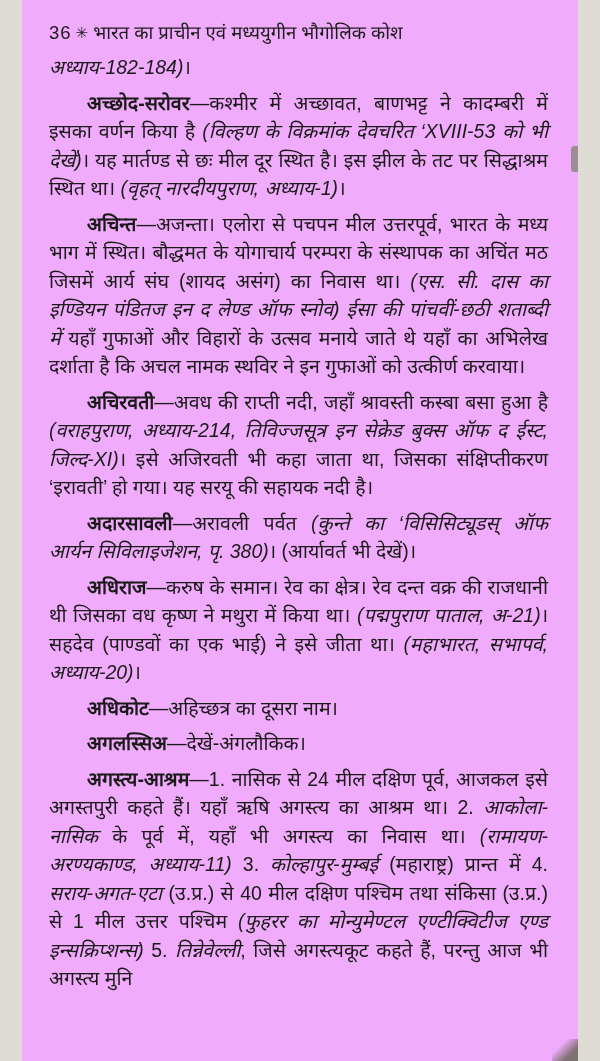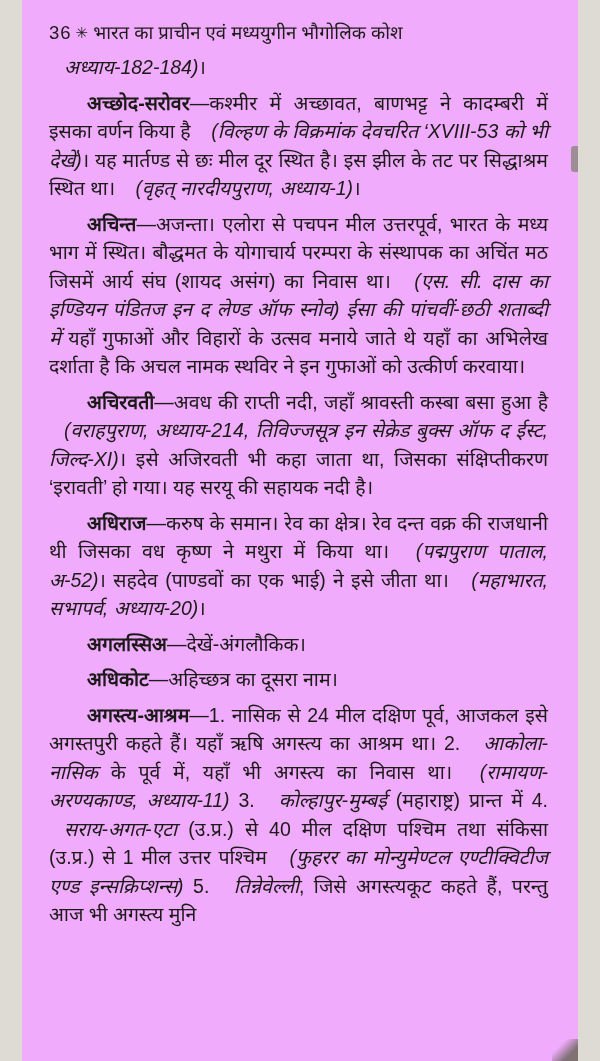--- a/index.html
+++ b/index.html
@@ -34,21 +34,21 @@
   }
   .page-body p.para {
     margin: 0 0 7px 0;
     font-size: 19.5px;
     line-height: 28.5px;
     text-align: justify;
     text-justify: inter-word;
   }
   .page-body p.para.indent { text-indent: 38px; }
   .page-body span.bold   { font-weight: bold; }
-  .page-body span.italic { font-style: italic; margin-left: 15px; }
+  .page-body span.italic { font-style: italic; }
   .page-body span.normal { font-style: normal; font-weight: normal; }
   
   .smudge-right {
     position: absolute;
     right: 0;
     top: 146px;
     width: 7px;
     height: 26px;
     background: #8a857c;
     border-radius: 3px 0 0 3px;
@@ -71,22 +71,23 @@
 
   <div class="running-header">
     <span class="pgnum">36</span><span class="sep">✳</span><span>भारत का प्राचीन एवं मध्ययुगीन भौगोलिक कोश</span>
   </div>
 
   <div class="page-body">
       <p class="para"><span class="italic">अध्याय-182-184)</span><span class="normal">।</span></p>
       <p class="para indent"><span class="bold">अच्छोद-सरोवर</span><span class="normal">—कश्मीर में अच्छावत, बाणभट्ट ने कादम्बरी में इसका वर्णन किया है </span><span class="italic">(विल्हण के विक्रमांक देवचरित ‘XVIII-53 को भी देखें)</span><span class="normal">। यह मार्तण्ड से छः मील दूर स्थित है। इस झील के तट पर सिद्धाश्रम स्थित था। </span><span class="italic">(वृहत् नारदीयपुराण, अध्याय-1)</span><span class="normal">।</span></p>
       <p class="para indent"><span class="bold">अचिन्त</span><span class="normal">—अजन्ता। एलोरा से पचपन मील उत्तरपूर्व, भारत के मध्य भाग में स्थित। बौद्धमत के योगाचार्य परम्परा के संस्थापक का अचिंत मठ जिसमें आर्य संघ (शायद असंग) का निवास था। </span><span class="italic">(एस. सी. दास का इण्डियन पंडितज इन द लेण्ड ऑफ स्नोव) ईसा की पांचवीं-छठी शताब्दी में</span><span class="normal"> यहाँ गुफाओं और विहारों के उत्सव मनाये जाते थे यहाँ का अभिलेख दर्शाता है कि अचल नामक स्थविर ने इन गुफाओं को उत्कीर्ण करवाया।</span></p>
       <p class="para indent"><span class="bold">अचिरवती</span><span class="normal">—अवध की राप्ती नदी, जहाँ श्रावस्ती कस्बा बसा हुआ है </span><span class="italic">(वराहपुराण, अध्याय-214, तिविज्जसूत्र इन सेक्रेड बुक्स ऑफ द ईस्ट, जिल्द-XI)</span><span class="normal">। इसे अजिरवती भी कहा जाता था, जिसका संक्षिप्तीकरण ‘इरावती’ हो गया। यह सरयू की सहायक नदी है।</span></p>
-      <p class="para indent"><span class="bold">अधिराज</span><span class="normal">—करुष के समान। रेव का क्षेत्र। रेव दन्त वक्र की राजधानी थी जिसका वध कृष्ण ने मथुरा में किया था। </span><span class="italic">(पद्मपुराण पाताल, अ-52)</span><span class="normal">। सहदेव (पाण्डवों का एक भाई) ने इसे जीता था। </span><span class="italic">(महाभारत, सभापर्व, अध्याय-20)</span><span class="normal">।</span></p>
+      <p class="para indent"><span class="bold">अदारसावली</span><span class="normal">—अरावली पर्वत </span><span class="italic">(कुन्ते का ‘विसिसिट्यूडस् ऑफ आर्यन सिविलाइजेशन, पृ. 380)</span><span class="normal">। (आर्यावर्त भी देखें)।</span></p>
+      <p class="para indent"><span class="bold">अधिराज</span><span class="normal">—करुष के समान। रेव का क्षेत्र। रेव दन्त वक्र की राजधानी थी जिसका वध कृष्ण ने मथुरा में किया था। </span><span class="italic">(पद्मपुराण पाताल, अ-21)</span><span class="normal">। सहदेव (पाण्डवों का एक भाई) ने इसे जीता था। </span><span class="italic">(महाभारत, सभापर्व, अध्याय-20)</span><span class="normal">।</span></p>
+      <p class="para indent"><span class="bold">अधिकोट</span><span class="normal">—अहिच्छत्र का दूसरा नाम।</span></p>
       <p class="para indent"><span class="bold">अगलस्सिअ</span><span class="normal">—देखें-अंगलौकिक।</span></p>
-      <p class="para indent"><span class="bold">अधिकोट</span><span class="normal">—अहिच्छत्र का दूसरा नाम।</span></p>
       <p class="para indent"><span class="bold">अगस्त्य-आश्रम</span><span class="normal">—1. नासिक से 24 मील दक्षिण पूर्व, आजकल इसे अगस्तपुरी कहते हैं। यहाँ ऋषि अगस्त्य का आश्रम था। 2. </span><span class="italic">आकोला-नासिक</span><span class="normal"> के पूर्व में, यहाँ भी अगस्त्य का निवास था। </span><span class="italic">(रामायण-अरण्यकाण्ड, अध्याय-11)</span><span class="normal"> 3. </span><span class="italic">कोल्हापुर-मुम्बई</span><span class="normal"> (महाराष्ट्र) प्रान्त में 4. </span><span class="italic">सराय-अगत-एटा</span><span class="normal"> (उ.प्र.) से 40 मील दक्षिण पश्चिम तथा संकिसा (उ.प्र.) से 1 मील उत्तर पश्चिम </span><span class="italic">(फुहरर का मोन्युमेण्टल एण्टीक्विटीज एण्ड इन्सक्रिप्शन्स)</span><span class="normal"> 5. </span><span class="italic">तिन्नेवेल्ली</span><span class="normal">, जिसे अगस्त्यकूट कहते हैं, परन्तु आज भी अगस्त्य मुनि</span></p>
     </div>
 
   <div class="smudge-right"></div>
   <div class="smudge-corner"></div>
 
 </div>
 
 </body></html>

